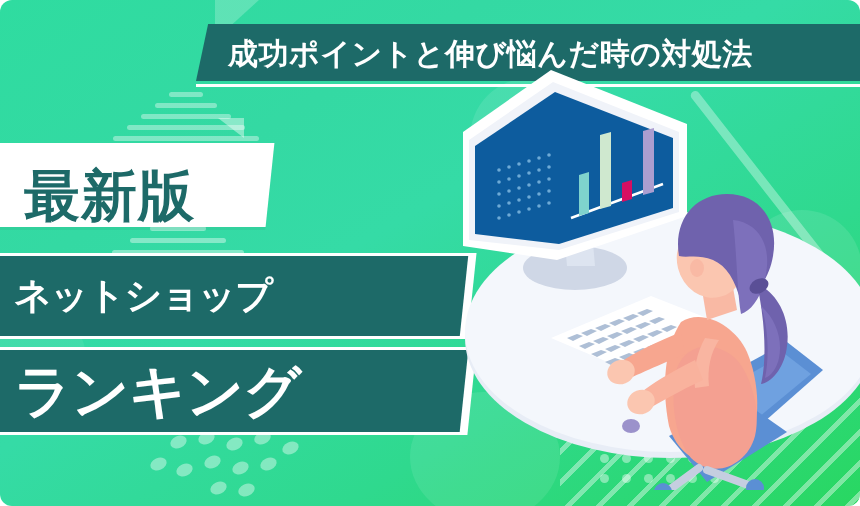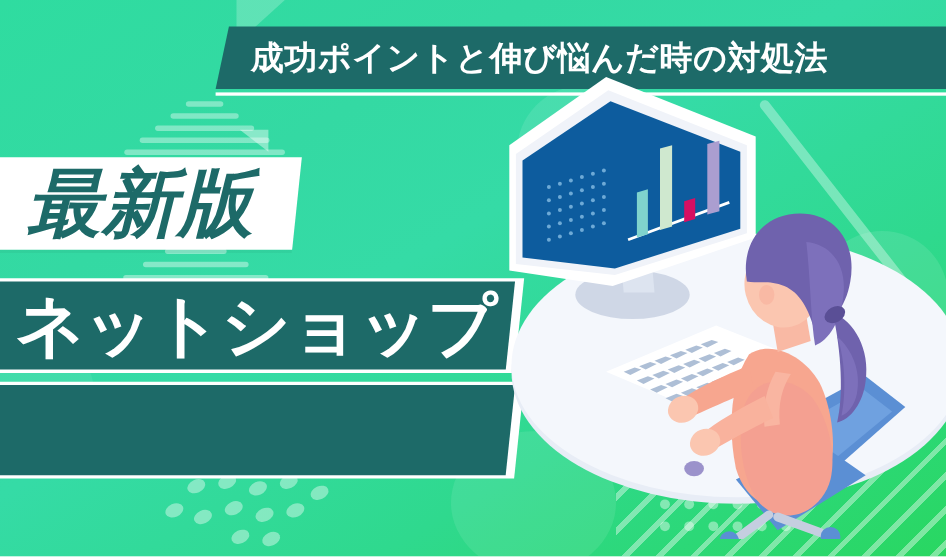--- a/index.html
+++ b/index.html
@@ -4,20 +4,21 @@
 <title>Net Shop Ranking TOP5</title>
 <style>
   * { margin:0; padding:0; box-sizing:border-box; }
   html,body{
     width:860px; height:506px; overflow:hidden;
     font-family:"DejaVu Sans","Liberation Sans",sans-serif;
   }
   #stage{
     position:relative; width:860px; height:506px; overflow:hidden;
     background:linear-gradient(150deg,#2fdca0 0%,#34d9a3 28%,#35dba6 45%,#2fd98e 70%,#29d761 100%);
+    border-radius:12px;
   }
 
   
   .deco{ position:absolute; pointer-events:none; }
 
   
   .blob{ border-radius:50%; }
   .blob-a{ left:470px; top:78px;  width:120px; height:120px; background:rgba(255,255,255,.10); }
   .blob-b{ left:742px; top:210px; width:120px; height:120px; background:rgba(255,255,255,.10); }
   .blob-c{ left:410px; top:392px; width:150px; height:130px; background:rgba(255,255,255,.09); border-radius:50%; }
@@ -70,37 +71,37 @@
   
   .band{ position:absolute; }
 
   
   .band-1{
     left:-20px; top:143px; width:290px; height:84px;
     background:#ffffff; transform:skewX(-6deg);
     box-shadow:0 3px 0 rgba(0,0,0,.04);
   }
   .band-1-text{
-    position:absolute; left:24px; top:150px; width:260px; height:72px;
-    color:#1d6a68; font-size:68px; font-weight:700; line-height:72px;
-    letter-spacing:1px; white-space:nowrap;font-style:italic;
+    position:absolute; left:24px; top:160px; width:260px; height:72px;
+    color:#1d6a68; font-size:56px; font-weight:700; line-height:72px;
+    letter-spacing:1px; white-space:nowrap;
   }
 
   
   .band-2-rim{
     left:-26px; top:253px; width:498px; height:86px;
     background:#ffffff; transform:skewX(-6deg);
   }
   .band-2{
     left:-26px; top:256px; width:490px; height:80px;
     background:#1d6a68; transform:skewX(-6deg);
   }
   .band-2-text{
     position:absolute; left:14px; top:261px; width:470px; height:70px;
-    color:#ffffff; font-size:62px; font-weight:700; line-height:70px;
+    color:#ffffff; font-size:37px; font-weight:700; line-height:70px;
     letter-spacing:-1px; white-space:nowrap;
   }
 
   
   .band-3-rim{
     left:-26px; top:347px; width:498px; height:88px;
     background:#ffffff; transform:skewX(-6deg);
   }
   .band-3{
     left:-26px; top:350px; width:490px; height:82px;
@@ -324,15 +325,16 @@
 
   <div class="band band-1"></div>
   <div class="band-1-text">最新版</div>
 
   <div class="band band-2-rim"></div>
   <div class="band band-2"></div>
   <div class="band-2-text">ネットショップ</div>
 
   <div class="band band-3-rim"></div>
   <div class="band band-3"></div>
+  <div class="band-3-text">ランキング</div>
 
 
 </div>
 
 </body></html>

